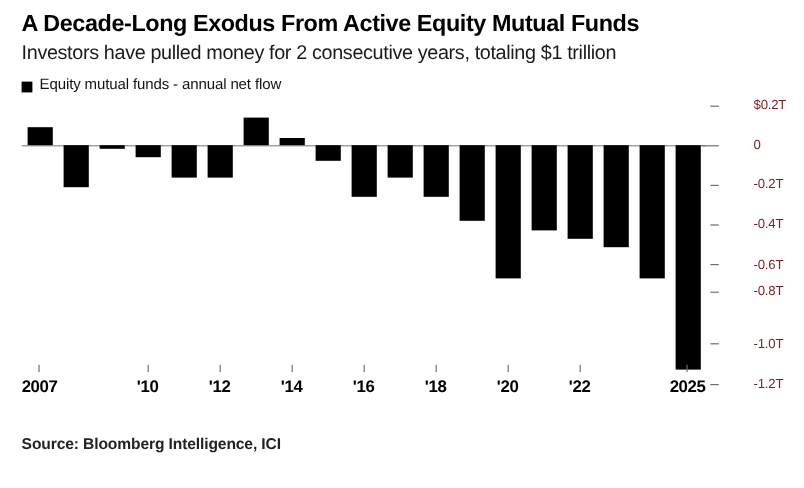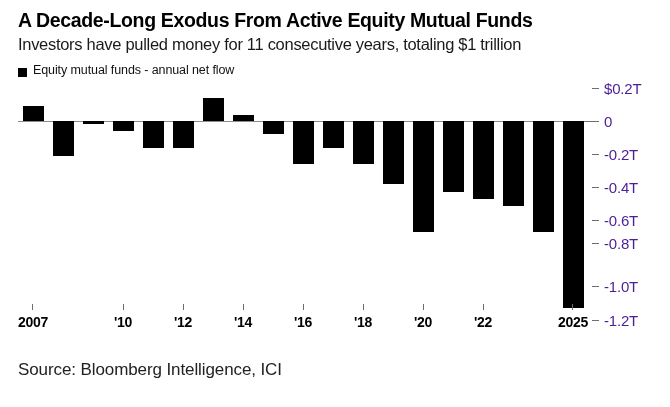--- a/index.html
+++ b/index.html
@@ -112,23 +112,24 @@
     height: 14px;
     white-space: nowrap;
   }
   .ytick-dash {
     display: inline-block;
     width: 7px;
     height: 1px;
     background: #6e6e6e;
   }
   .ytick-label {
-    font-size: 15px;
-    color: #4c1d95;
+    font-size: 11px;
+    color: #7f1d1d;
     letter-spacing: -0.2px;
+    margin-left: 24px;
   }
 
   
   .xaxis {
     position: absolute;
     left: 18px;
     top: 304px;
     width: 570px;
     height: 40px;
   }
@@ -153,34 +154,35 @@
   }
 
   
   .footer {
     position: absolute;
     left: 18px;
     top: 362px;
     width: 600px;
   }
   .footer-line {
-    font-size: 17px;
+    font-size: 13px;
     line-height: 15px;
     color: #222;
     letter-spacing: -0.1px;
     white-space: nowrap;
+    font-weight: bold;
   }
 </style>
 </head>
 <body>
 
 <div class="page">
 
   <div class="headline">A Decade-Long Exodus From Active Equity Mutual Funds</div>
-  <div class="subhead">Investors have pulled money for 11 consecutive years, totaling $1 trillion</div>
+  <div class="subhead">Investors have pulled money for 2 consecutive years, totaling $1 trillion</div>
 
   <div class="legend">
     <span class="legend-swatch"></span>
     <span class="legend-label">Equity mutual funds - annual net flow</span>
   </div>
 
   <div class="plot">
     <div class="plot-inner" id="bars-layer">
       <div class="zero-line" id="zero-line" style="top: 33.1429px;"></div>
     <div class="bar" style="left: 4.5px; top: 18.2286px; width: 21px; height: 14.9143px; background: rgb(0, 0, 0);"></div>

